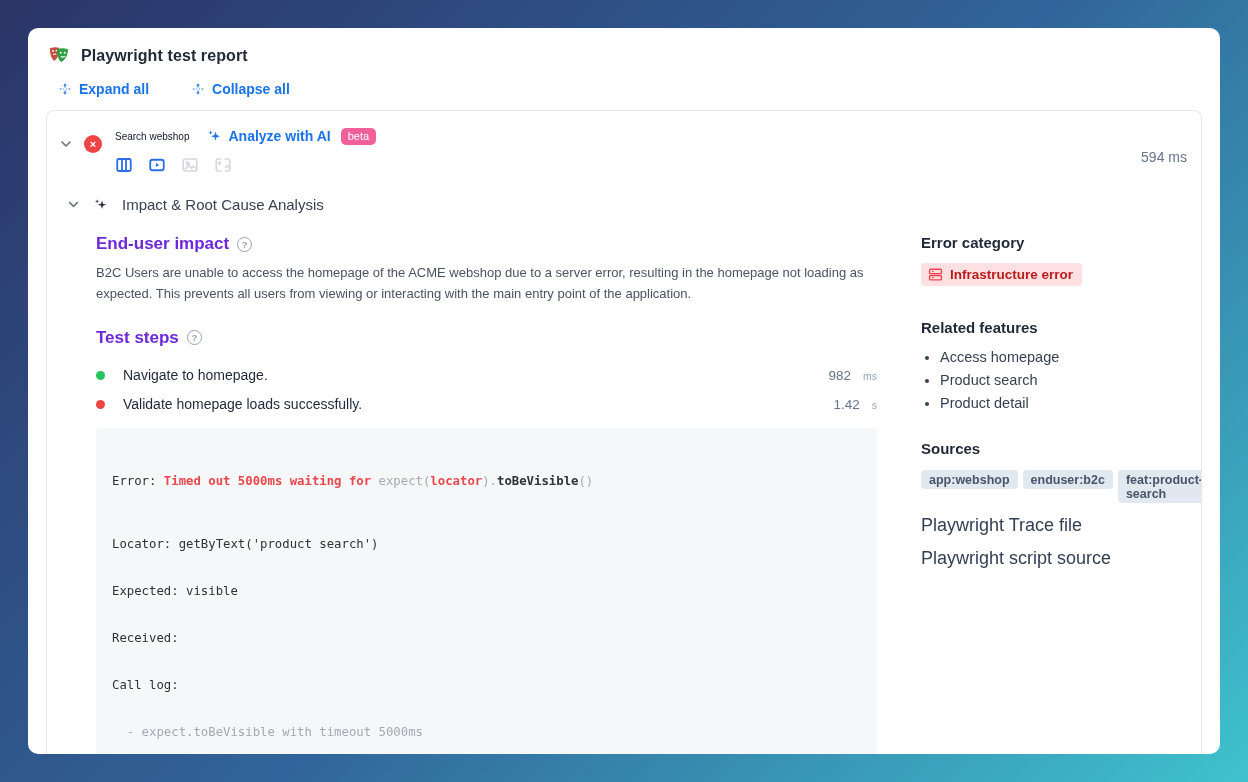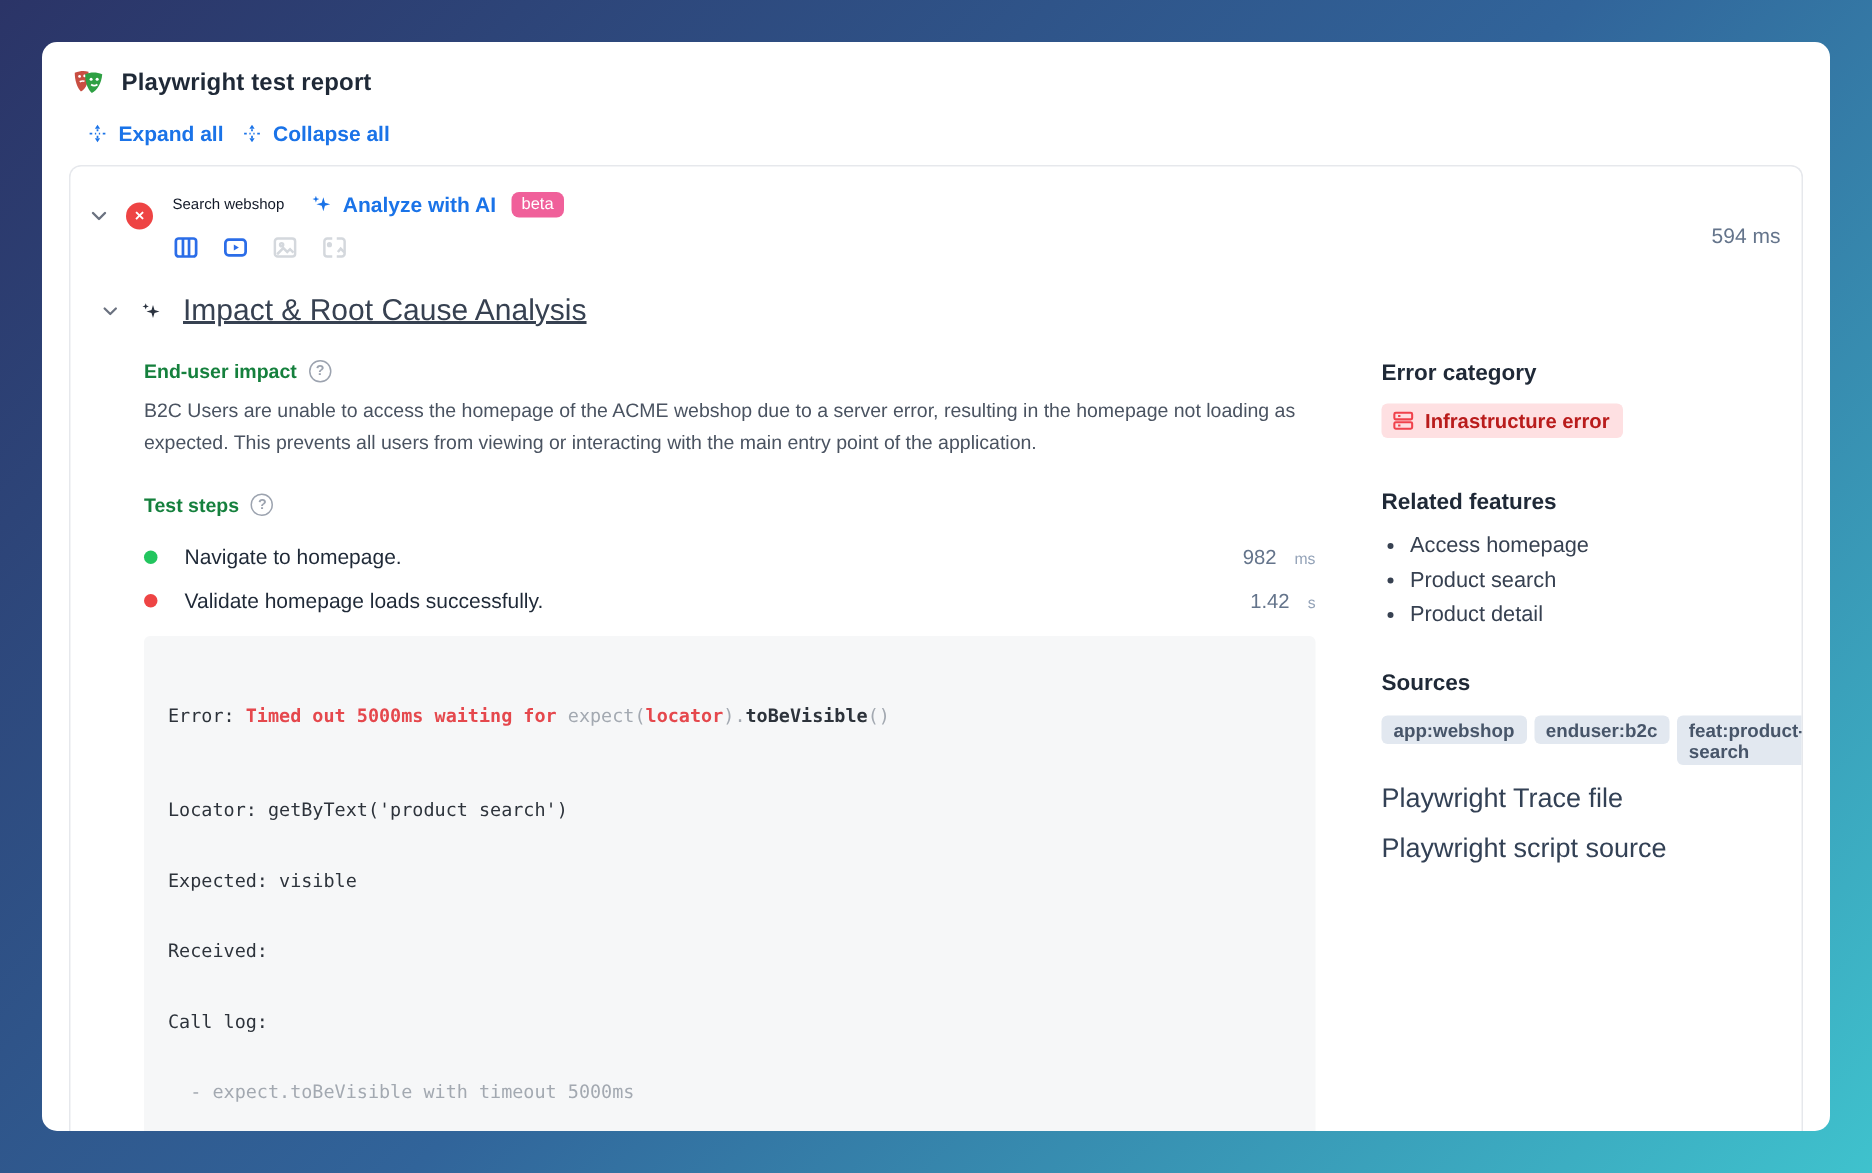--- a/index.html
+++ b/index.html
@@ -13,21 +13,21 @@
     background: #ffffff; border-radius: 10px;
     display: flex; flex-direction: column; overflow: hidden;
   }
   
   .card-header {
     display: flex; align-items: flex-end; gap: 11px;
     padding: 15px 38px 0 20px; flex: 0 0 auto;
   }
   .app-title { font-size: 16px; font-weight: 700; color: #1f2937; letter-spacing: .1px; }
   .toolbar {
-    display: flex; align-items: flex-start; gap: 12px;
+    display: flex; align-items: flex-start; gap: 42px;
     padding: 16px 20px 13px 30px; flex: 0 0 auto;
   }
   .tool-link {
     display: inline-flex; align-items: center; gap: 7px;
     color: #1a73e8; font-size: 14px; font-weight: 700; cursor: pointer;
   }
   
   .test-card {
     margin: 0 18px; flex: 1 1 auto;
     border: 1px solid #e6e8ec; border-bottom: none;
@@ -50,25 +50,25 @@
   .analyze-label { color: #1a73e8; font-size: 14px; font-weight: 700; }
   .beta-badge {
     background: #f0609a; color: #ffffff; font-size: 11px; font-weight: 400;
     padding: 2.5px 7px; border-radius: 5px;
   }
   .attachment-row { display: flex; align-items: center; gap: 15px; margin-top: 6px; height: 22px; }
   .attachment-row .att { cursor: pointer; display: inline-flex; }
   .test-duration { margin-left: auto; align-self: center; color: #64748b; font-size: 14px; padding-right: 0px; margin-top: 14px; }
   
   .section-row { display: flex; align-items: center; gap: 12px; padding: 16px 0 0 19px; }
-  .section-title { font-size: 20px; color: #374151; margin-left: 1px; text-decoration: underline; }
+  .section-title { font-size: 15px; color: #374151; margin-left: 1px; }
   
   .content { display: grid; grid-template-columns: 1fr 266px; column-gap: 44px; padding: 4px 14px 0 49px; }
   .h-row { display: flex; align-items: center; gap: 8px; }
-  .h-label { font-size: 13px; font-weight: 700; color: #15803d; }
+  .h-label { font-size: 17px; font-weight: 700; color: #6d28d9; }
   .help-circle {
     width: 15px; height: 15px; border: 1.3px solid #9ca3af; border-radius: 50%;
     color: #9ca3af; font-size: 9.5px; font-weight: 700;
     display: inline-flex; align-items: center; justify-content: center; cursor: pointer;
   }
   .para { font-size: 13px; color: #4a5361; line-height: 1.6; margin-top: 9px; }
   .mt-impact { margin-top: 17px; }
   .mt-steps { margin-top: 23px; }
   .steps-list { margin-top: 13px; }
   .step-row { display: flex; align-items: center; height: 29px; }

